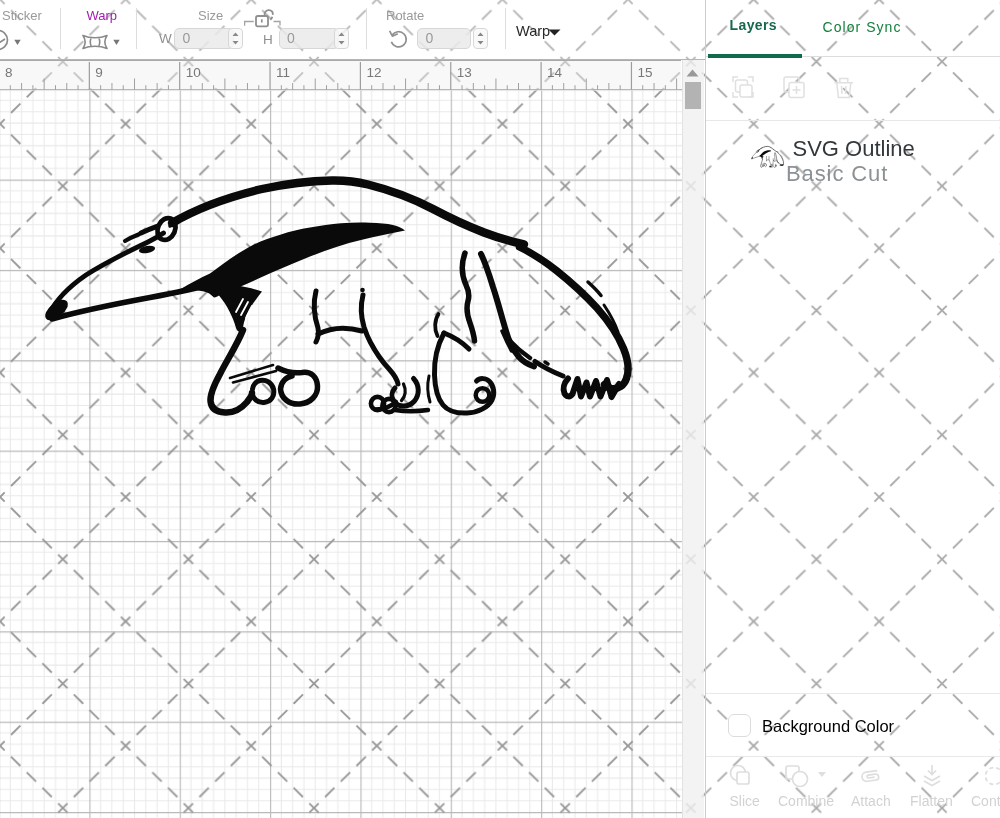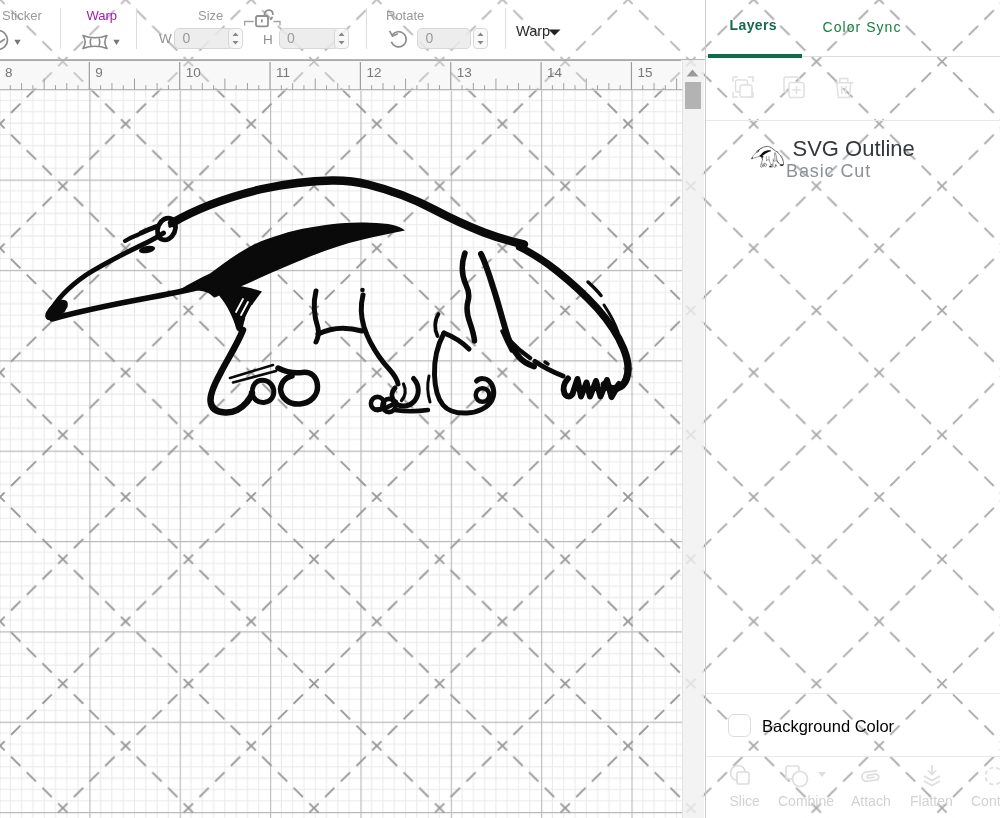--- a/index.html
+++ b/index.html
@@ -261,21 +261,21 @@
   <path d="M102.5,6.8 L121,6.8 M107.8,6.8 L107.8,2.5 L115.8,2.5 L115.8,6.8 M104.8,6.8 L106.4,21.5 L117.2,21.5 L118.8,6.8"></path>
   <path d="M109.5,10 L110,18 M114,10 L113.5,18"></path>
  </g>
 </svg>
 <div class="abs" style="left:705.5px;top:120px;width:294.5px;height:1px;background:#e8e8e8;"></div>
 
 <svg class="abs thumbsvg" style="left:750.5px;top:145px" width="33" height="23" viewBox="35 165 600 255" preserveAspectRatio="none">
   <use href="#anteater"></use>
 </svg>
 <div class="abs" style="left:792.5px;top:136px;font-size:22px;color:#33383c;">SVG Outline</div>
-<div class="abs" style="left:786px;top:161px;font-size:18px;letter-spacing:0.9px;color:#8b9196;">Basic Cut</div>
+<div class="abs" style="left:786px;top:161px;font-size:22px;letter-spacing:0.9px;color:#8b9196;">Basic Cut</div>
 
 <div class="abs" style="left:705.5px;top:693px;width:294.5px;height:1px;background:#e9e9e9;"></div>
 <div class="abs" style="left:728px;top:713.5px;width:21px;height:21px;border:1.5px solid #dcdcdc;border-radius:6px;background:#fff;"></div>
 <div class="abs" style="left:762px;top:716.5px;font-size:16.5px;color:#000000;">Background Color</div>
 <div class="abs" style="left:705.5px;top:755.5px;width:294.5px;height:1px;background:#e9e9e9;"></div>
 
 <svg class="abs" style="left:704.5px;top:762px" width="295.5" height="50" viewBox="0 0 295.5 50">
  <g stroke="#dedede" stroke-width="1.7" fill="none">
 
   <circle cx="33" cy="11" r="7.5"></circle>

